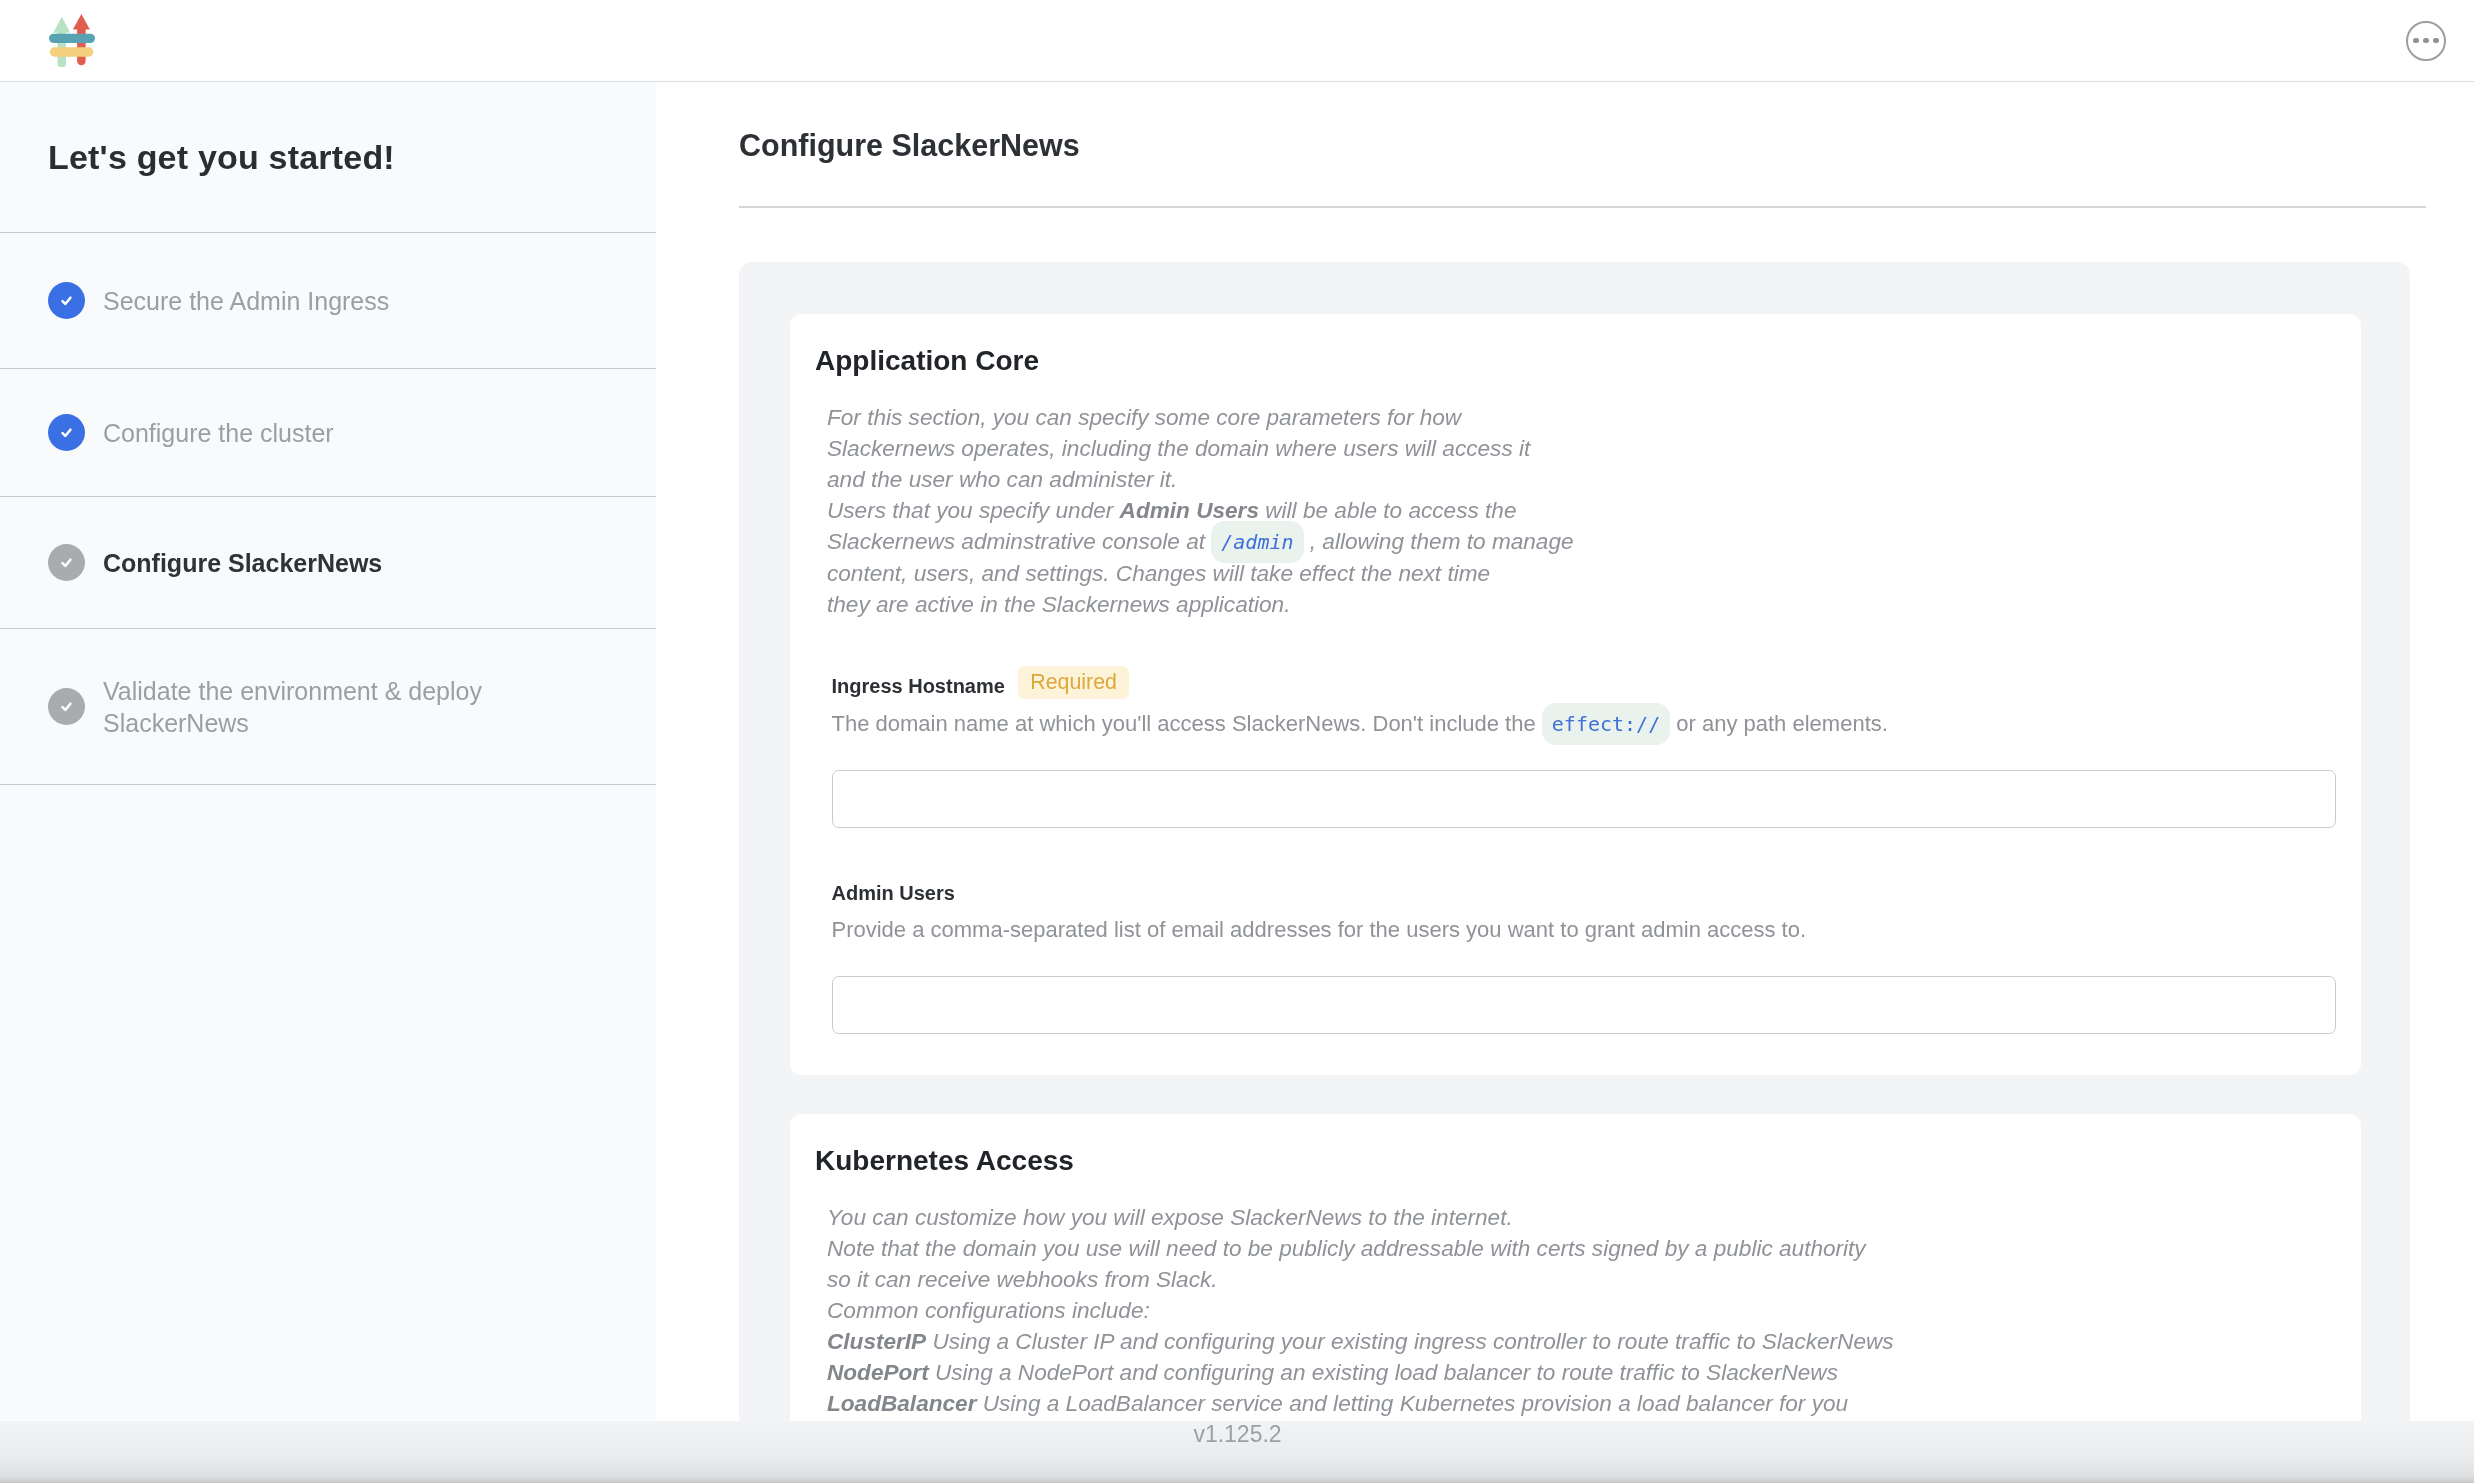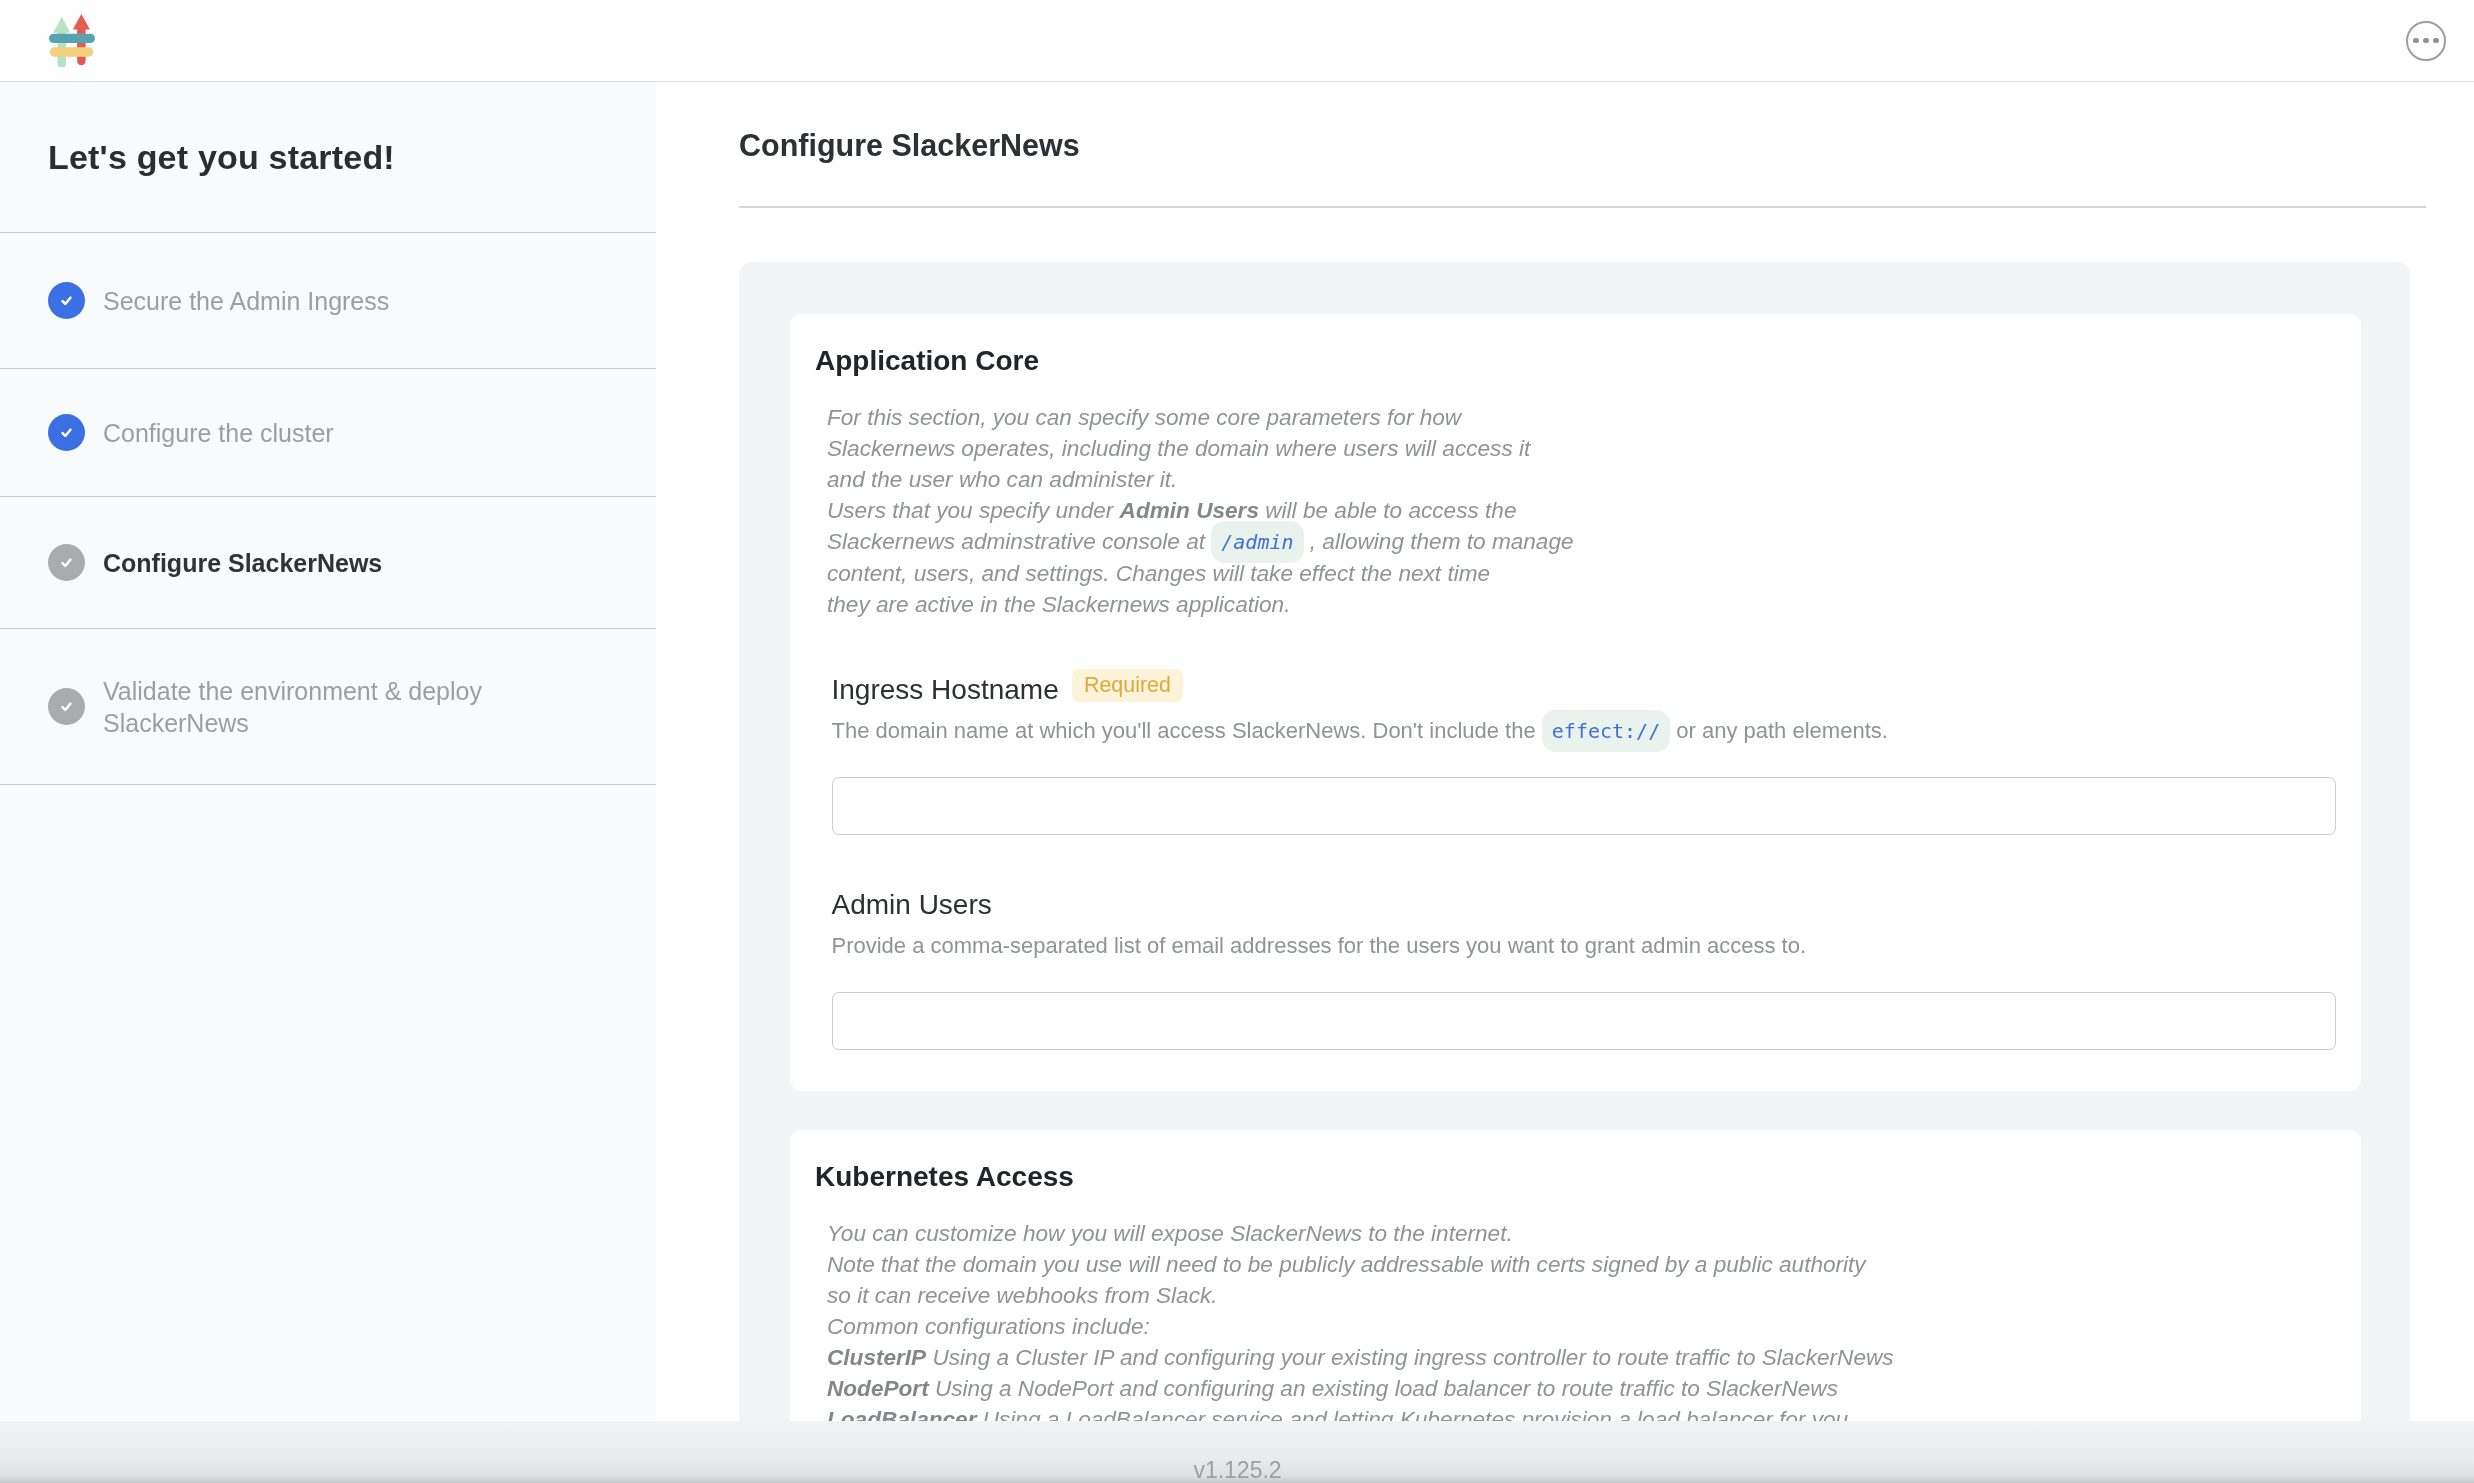--- a/index.html
+++ b/index.html
@@ -64,38 +64,38 @@
   .card-title { margin:0 0 25px 0; font-size:28px; font-weight:700; color:#212429; }
   .card-text { margin:12px; font-size:22.6px; line-height:31px; color:#8f9297;font-style:italic; }
   .card-text .rt-bold { font-weight:700; color:#83868b; }
   .rt-code {
     font-family:"DejaVu Sans Mono","Liberation Mono",monospace;
     font-size:20px; color:var(--code-text,#3e6fd9);
     background:var(--code-bg,#eaf2ed); padding:9px 10px; border-radius:14px;
   }
   .field { margin-top:46px; padding-left:16.5px; }
   .label-row { display:flex; align-items:center; gap:13px; }
-  .field-label { font-size:28px; font-weight:400; color:#2c2f33;margin-top:8px; }
+  .field-label { font-size:20px; font-weight:700; color:#2c2f33;margin-top:8px; }
   .badge {
     background:var(--required-badge-bg,#fdf3d8); color:var(--required-badge-text,#dca93d);
     font-size:21.4px; padding:4.1px 12.3px; border-radius:7px;
   }
   .field-help { margin-top:10px; font-size:22px; line-height:30px; color:#8f9297; }
   .text-input {
     display:block; margin-top:31px; width:100%; height:58px; box-sizing:border-box;
     border:1.6px solid #c9cbce; border-radius:6.6px; background:#fff;
     font-size:23px; padding:0 16.5px; color:#2e3135; outline:none;
     font-family:"Liberation Sans","DejaVu Sans",sans-serif;
   }
 
   
   .footer {
     position:absolute; left:0; right:0; bottom:0; height:63px; z-index:5;
     background:linear-gradient(180deg,#f2f3f4 0%,#eaebed 60%,#dddfe1 88%,#c3c4c7 100%);
-    display:flex; align-items:flex-end; justify-content:center;
+    display:flex; align-items:flex-start; justify-content:center;
   }
   .version { font-size:23px; color:#9da0a3; }
 </style>
 </head>
 <body>
 
 <header class="topbar">
   <span class="logo">
     <svg viewBox="0 0 54 62" width="46" height="53">
       <line x1="15" y1="16" x2="15" y2="58" stroke="var(--logo-mint,#b7e2c3)" stroke-width="10" stroke-linecap="round"></line>

